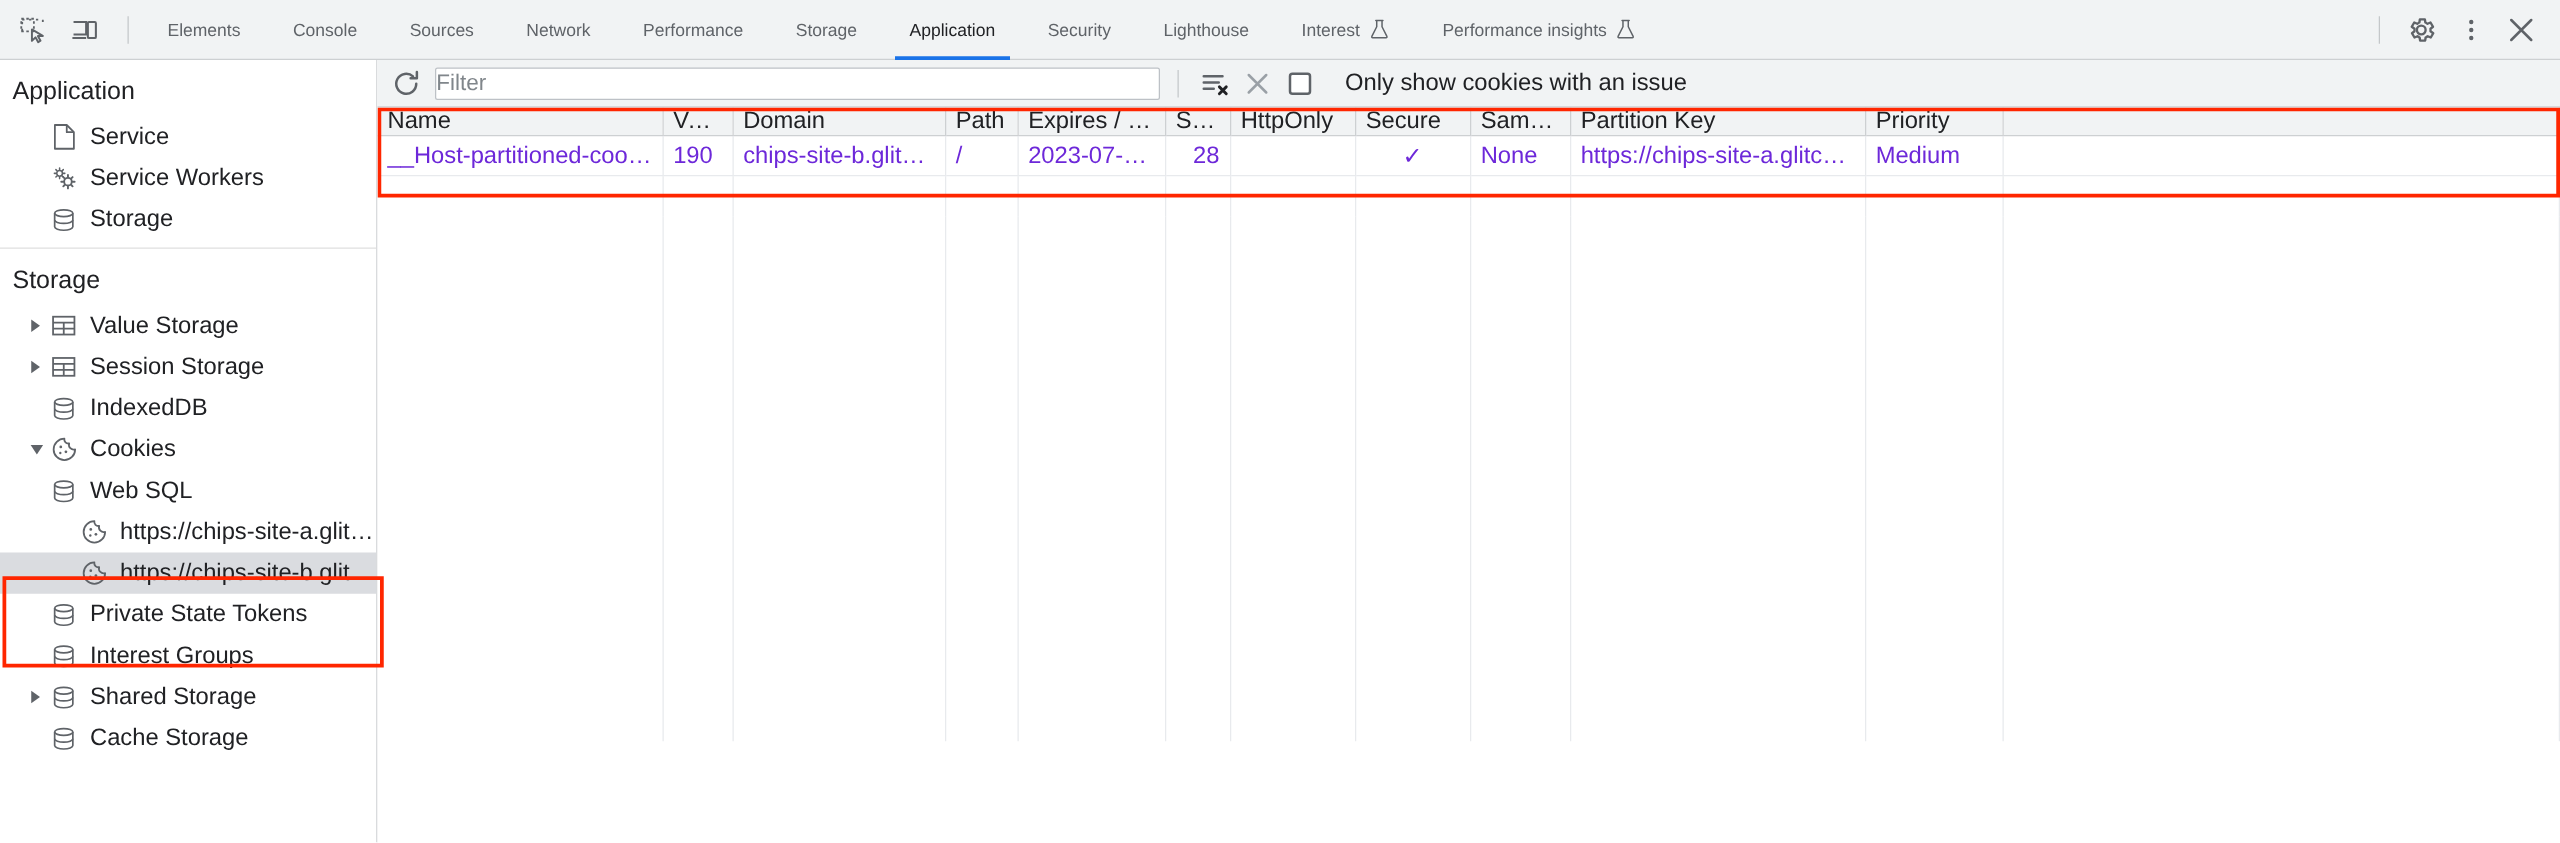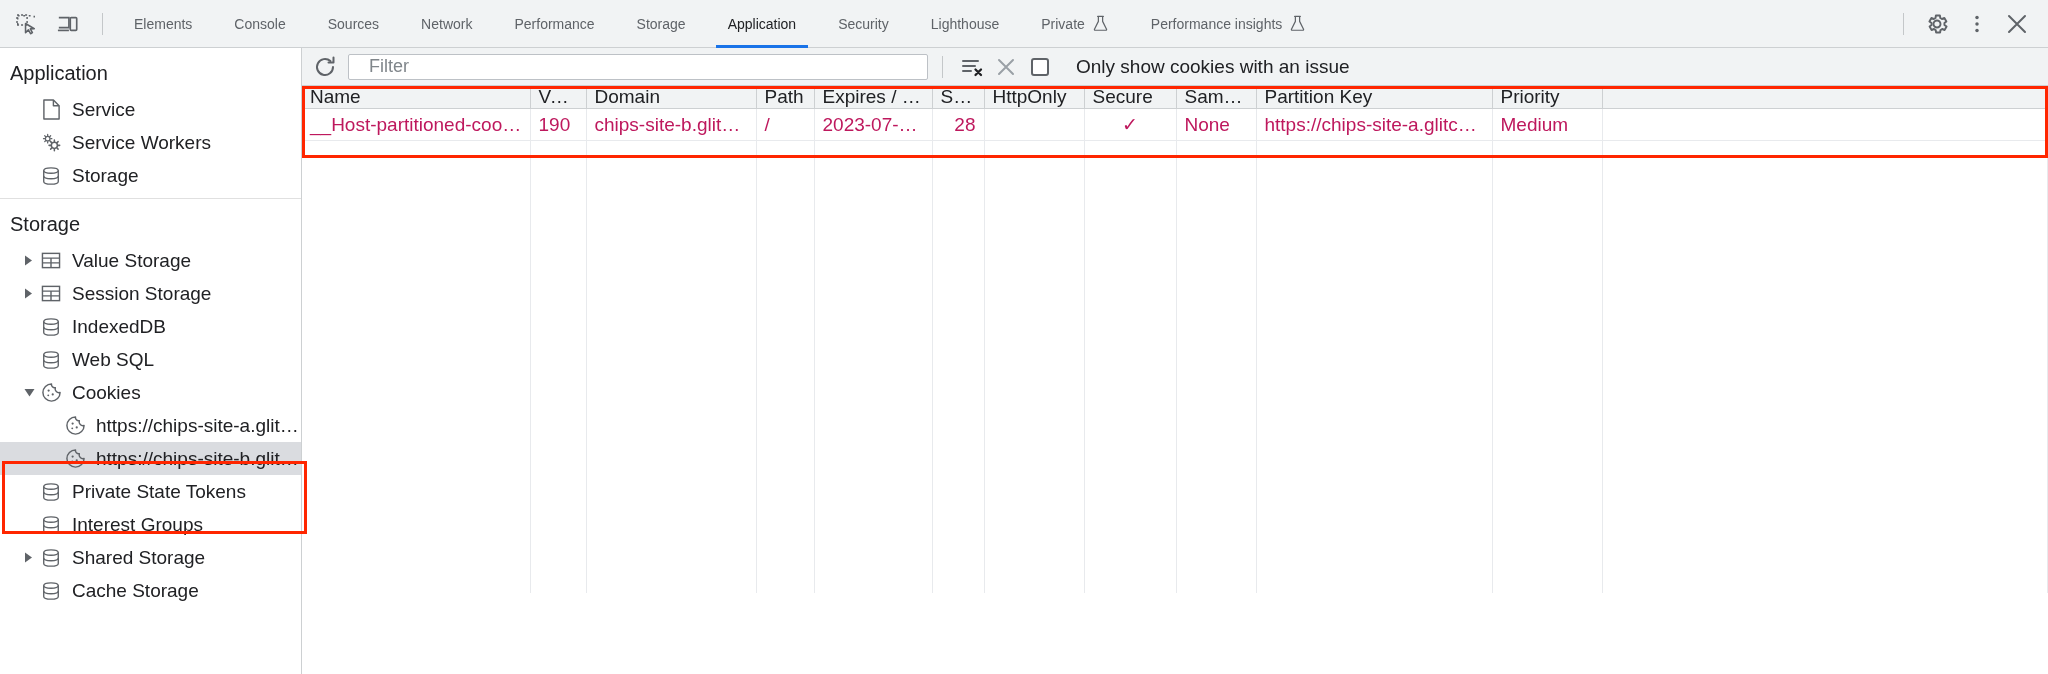--- a/index.html
+++ b/index.html
@@ -112,21 +112,21 @@
     width: 30px; height: 30px;
     display: flex; align-items: center; justify-content: center;
     border-radius: 3px;
   }
   .filter-input {
     flex: 0 1 580px; height: 26px;
     background: #ffffff;
     border: 1px solid #bdc1c6;
     border-radius: 2px;
     margin-left: 4px;
-    padding: 0 20px;
+    padding: 0 0;
     display: flex; align-items: center;
     font-size: 18px; color: #80868b;
   }
   .fb-sep { width: 1px; height: 22px; background: #c4c7c9; margin: 0 10px; }
   .fb-check {
     display: flex; align-items: center; gap: 27px;
     margin-left: 6px; font-size: 19px; color: #202124;
     white-space: nowrap;
   }
   .cbox {
@@ -147,21 +147,21 @@
     color: #202124; font-size: 19px;
     height: 15px; padding: 0 8px;
     border-right: 1px solid #cdd0d2;
     border-bottom: 1px solid #cdd0d2;
     white-space: nowrap; overflow: hidden; text-overflow: ellipsis;
   }
   table.cookies td {
     height: 32px; padding: 0 8px;
     border-right: 1px solid #e8eaed;
     border-bottom: 1px solid #e8eaed;
-    color: #be185d; font-size: 19px;
+    color: #6d28d9; font-size: 19px;
     white-space: nowrap; overflow: hidden; text-overflow: ellipsis;
   }
   td.num, th.num { text-align: right; }
   td.ctr { text-align: center; }
   tr.filler td { height: 32px; border-bottom: none; }
   tr.filler.tall td { height: 420px; }
 
   #redbox-table {
     position: absolute; border: 3px solid #ff2600;
     left: 0px; top: 0px; width: 1746px; height: 72px;
@@ -212,21 +212,21 @@
     <div class="tab active">
       <span>Application</span>
     </div>
     <div class="tab">
       <span>Security</span>
     </div>
     <div class="tab">
       <span>Lighthouse</span>
     </div>
     <div class="tab">
-      <span>Private</span>
+      <span>Interest</span>
       <span class="flask">
         <svg width="17" height="17" viewBox="0 0 24 24">
           <path d="M9 2v7L3.5 20a1 1 0 0 0 .9 1.5h15.2a1 1 0 0 0 .9-1.5L15 9V2" fill="none" stroke="#5f6368" stroke-width="1.7" stroke-linejoin="round"></path>
           <path d="M8 2h8" stroke="#5f6368" stroke-width="1.7" stroke-linecap="round"></path>
         </svg>
       </span>
     </div>
     <div class="tab">
       <span>Performance insights</span>
       <span class="flask">
@@ -343,46 +343,46 @@
         <svg width="20" height="20" viewBox="0 0 22 22">
           <ellipse cx="11" cy="5" rx="8" ry="3" fill="none" stroke="#5f6368" stroke-width="1.5"></ellipse>
           <path d="M3 5v12c0 1.7 3.6 3 8 3s8-1.3 8-3V5" fill="none" stroke="#5f6368" stroke-width="1.5"></path>
           <path d="M3 11c0 1.7 3.6 3 8 3s8-1.3 8-3" fill="none" stroke="#5f6368" stroke-width="1.5"></path>
         </svg>
       </span>
       <span class="sb-label">IndexedDB</span>
     </div>
 
     <div class="sb-item indent1">
-      <span class="tri empty"></span>
-      <span class="sb-ico">
-        <svg width="20" height="20" viewBox="0 0 22 22">
-          <ellipse cx="11" cy="5" rx="8" ry="3" fill="none" stroke="#5f6368" stroke-width="1.5"></ellipse>
-          <path d="M3 5v12c0 1.7 3.6 3 8 3s8-1.3 8-3V5" fill="none" stroke="#5f6368" stroke-width="1.5"></path>
-          <path d="M3 11c0 1.7 3.6 3 8 3s8-1.3 8-3" fill="none" stroke="#5f6368" stroke-width="1.5"></path>
-        </svg>
-      </span>
-      <span class="sb-label">Web SQL</span>
-    </div>
-
-    <div class="sb-item indent1">
       <span class="tri">
         <svg width="11" height="10" viewBox="0 0 11 10">
             <path d="M0.5 1 L10.5 1 L5.5 8.5 Z" fill="#5f6368"></path>
           </svg>
       </span>
       <span class="sb-ico">
         <svg width="21" height="21" viewBox="0 0 22 22">
           <path d="M11 2a9 9 0 1 0 9 9 4 4 0 0 1-5-5 3.4 3.4 0 0 1-4-4z" fill="none" stroke="#5f6368" stroke-width="1.5" stroke-linejoin="round"></path>
           <circle cx="8" cy="9" r="1.15" fill="#5f6368"></circle>
           <circle cx="12.3" cy="13" r="1.15" fill="#5f6368"></circle>
           <circle cx="7.6" cy="14" r="1" fill="#5f6368"></circle>
         </svg>
       </span>
       <span class="sb-label">Cookies</span>
+    </div>
+
+    <div class="sb-item indent1">
+      <span class="tri empty"></span>
+      <span class="sb-ico">
+        <svg width="20" height="20" viewBox="0 0 22 22">
+          <ellipse cx="11" cy="5" rx="8" ry="3" fill="none" stroke="#5f6368" stroke-width="1.5"></ellipse>
+          <path d="M3 5v12c0 1.7 3.6 3 8 3s8-1.3 8-3V5" fill="none" stroke="#5f6368" stroke-width="1.5"></path>
+          <path d="M3 11c0 1.7 3.6 3 8 3s8-1.3 8-3" fill="none" stroke="#5f6368" stroke-width="1.5"></path>
+        </svg>
+      </span>
+      <span class="sb-label">Web SQL</span>
     </div>
 
     <div class="sb-item indent2">
       <span class="tri empty"></span>
       <span class="sb-ico">
         <svg width="21" height="21" viewBox="0 0 22 22">
           <path d="M11 2a9 9 0 1 0 9 9 4 4 0 0 1-5-5 3.4 3.4 0 0 1-4-4z" fill="none" stroke="#5f6368" stroke-width="1.5" stroke-linejoin="round"></path>
           <circle cx="8" cy="9" r="1.15" fill="#5f6368"></circle>
           <circle cx="12.3" cy="13" r="1.15" fill="#5f6368"></circle>
           <circle cx="7.6" cy="14" r="1" fill="#5f6368"></circle>

